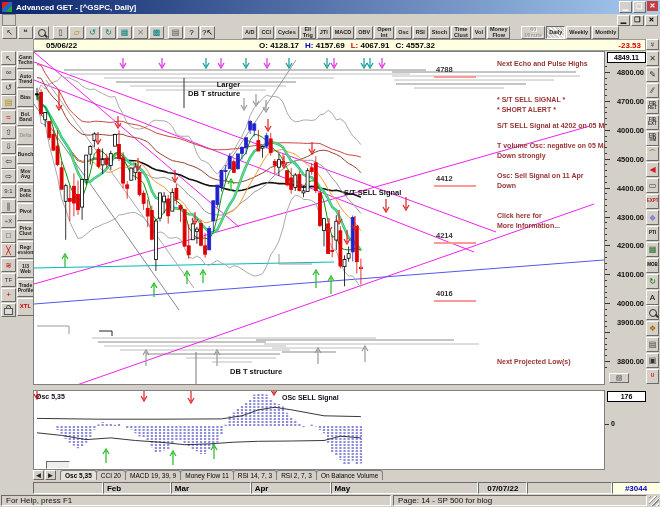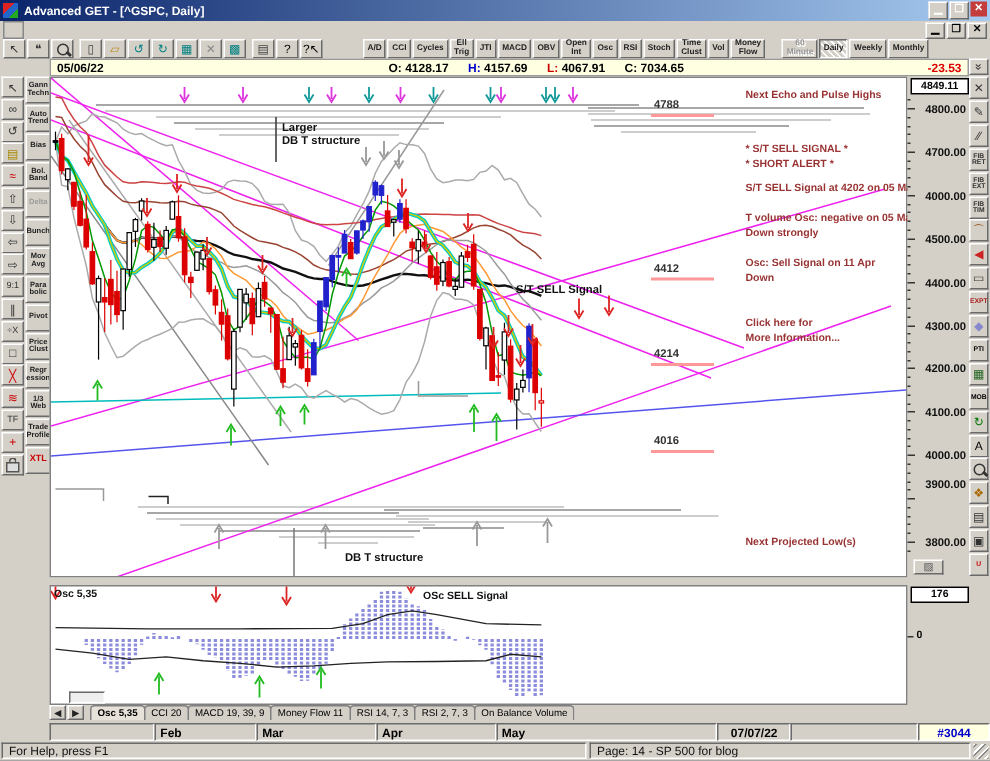--- a/index.html
+++ b/index.html
@@ -118,26 +118,26 @@
     <div id="tb-periods" style="display:flex;margin-left:10px;">
         <div class="out tb tbtn study-btn" style="color: rgb(153, 153, 153); text-shadow: rgb(255, 255, 255) 1px 1px 0px;">60
 Minute</div>
         <div class="in tb tbtn study-btn" style="background: repeating-linear-gradient(45deg, rgb(255, 255, 255) 0px, rgb(255, 255, 255) 1px, rgb(212, 208, 200) 1px, rgb(212, 208, 200) 3px);">Daily</div>
         <div class="out tb tbtn study-btn">Weekly</div>
         <div class="out tb tbtn study-btn">Monthly</div>
       </div>
   </div>
 
   <div id="infobar" class="abs">
-    <span class="abs" style="left:4px;top:1px;">05/06/22</span>
-    <div class="abs" style="left:225px;top:1px;display:flex;gap:13px;">
+    <span class="abs" style="left:12px;top:1px;">05/06/22</span>
+    <div class="abs" style="left:225px;top:1px;display:flex;gap:6px;">
       <span><span>O:</span> <span>4128.17</span></span>
       <span><span class="lbl-h">H:</span> <span>4157.69</span></span>
       <span><span class="lbl-l">L:</span> <span>4067.91</span></span>
-      <span><span>C:</span> <span>7034.65</span></span>
+      <span><span>C:</span> <span>4557.32</span></span>
     </div>
     <span class="abs neg" style="right:4px;top:1px;">-23.53</span>
   </div>
 
   <div class="abs out tb" style="left:646px;top:39px;width:13px;height:11px;">
     <span style="display:inline-block;transform:rotate(90deg);font-size:8px;">»</span>
   </div>
 
   <div id="left1" class="abs">
       <div class="out tb l1btn" style="position: absolute; top: 0px; color: rgb(51, 51, 51);">↖</div>
@@ -431,21 +431,21 @@
         <path d="M 212 6 L 212 14 M 209 11 L 212 16 L 215 11" stroke="#119999" stroke-width="1.2" fill="none"></path>
         <path d="M 255 6 L 255 14 M 252 11 L 255 16 L 258 11" stroke="#119999" stroke-width="1.2" fill="none"></path>
         <path d="M 293 6 L 293 14 M 290 11 L 293 16 L 296 11" stroke="#119999" stroke-width="1.2" fill="none"></path>
         <path d="M 330 6 L 330 14 M 327 11 L 330 16 L 333 11" stroke="#119999" stroke-width="1.2" fill="none"></path>
         <path d="M 336 6 L 336 14 M 333 11 L 336 16 L 339 11" stroke="#119999" stroke-width="1.2" fill="none"></path>
         <path d="M 112 314 L 112 300 M 109 303 L 112 298 L 115 303" stroke="#999999" stroke-width="1.2" fill="none"></path>
         <path d="M 183 314 L 183 300 M 180 303 L 183 298 L 186 303" stroke="#999999" stroke-width="1.2" fill="none"></path>
         <path d="M 284 312 L 284 298 M 281 301 L 284 296 L 287 301" stroke="#999999" stroke-width="1.2" fill="none"></path>
         <path d="M 331 310 L 331 296 M 328 299 L 331 294 L 334 299" stroke="#999999" stroke-width="1.2" fill="none"></path>
       </svg>
-    <div class="plot-label" style="left:154px;top:28px;">Larger
+    <div class="plot-label" style="left:154px;top:28px;text-align:right;">Larger
 DB T structure</div>
     <div class="plot-label" style="left:310px;top:136px;">S/T SELL Signal</div>
     <div class="plot-label" style="left:196px;top:315px;">DB T structure</div>
     <div id="levels">
         <div class="lvl-label" style="top: 13px;">4788</div>
         <div class="lvl-line" style="top: 24px;"></div>
         <div class="lvl-label" style="top: 122px;">4412</div>
         <div class="lvl-line" style="top: 133px;"></div>
         <div class="lvl-label" style="top: 179px;">4214</div>
         <div class="lvl-line" style="top: 190px;"></div>

